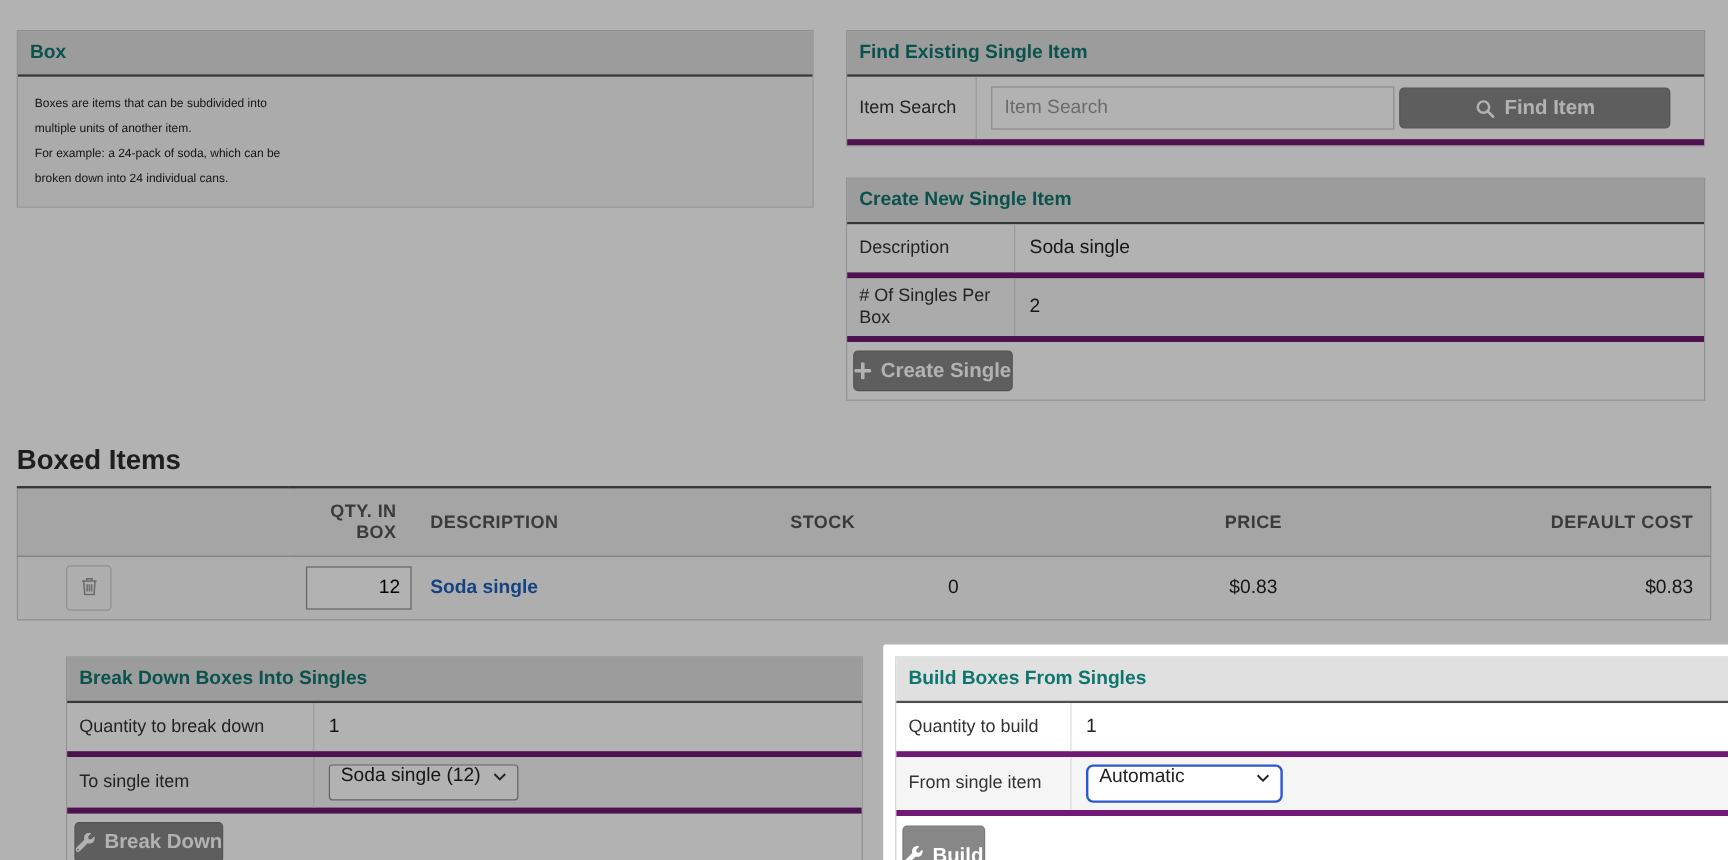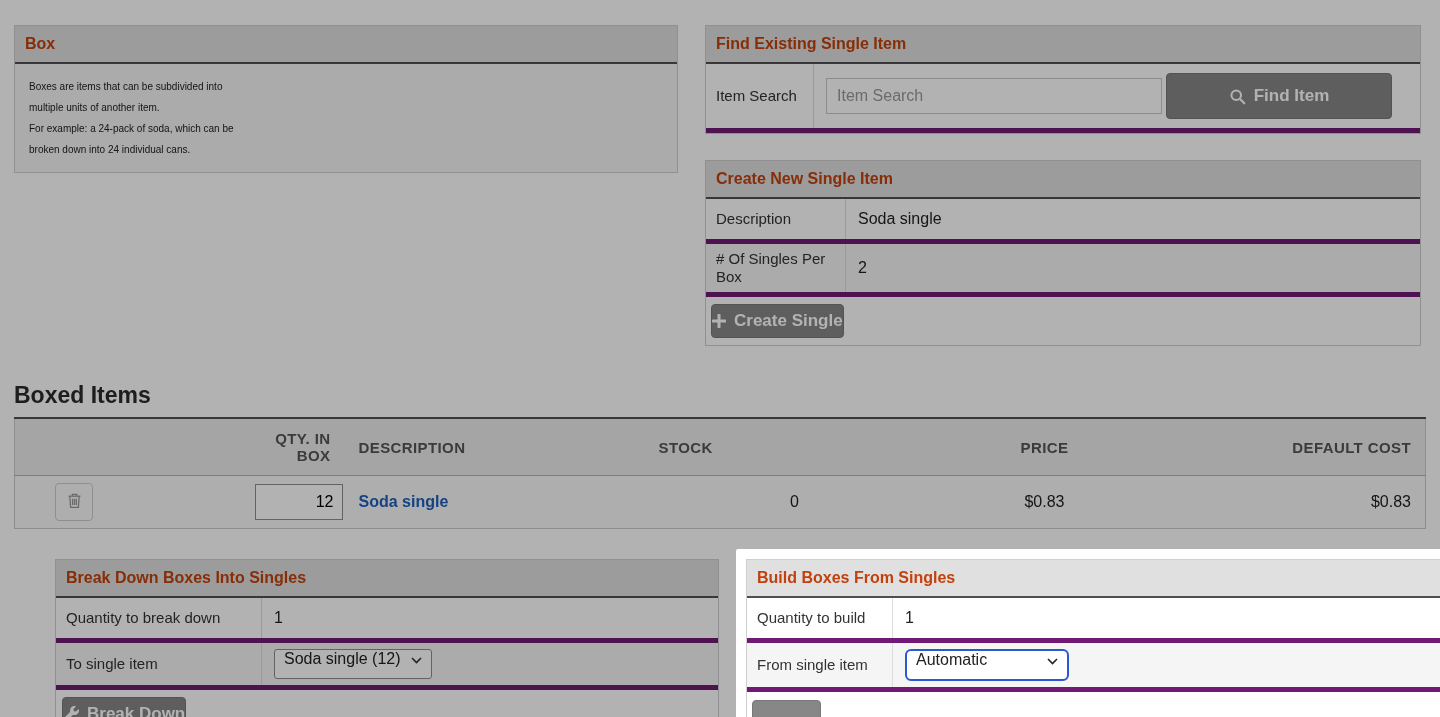--- a/index.html
+++ b/index.html
@@ -12,21 +12,21 @@
   
   .overlay { position:absolute; inset:0; background:rgba(0,0,0,0.30); z-index:50; pointer-events:none; }
   .highlight-wrap { position:relative; z-index:60; background:#fff; padding:10px; margin:-10px; border-radius:2px; }
 
   .grid2 { display:grid; grid-template-columns:664px 716px; column-gap:27px; align-items:start; }
 
   
   .panel { border:1px solid #cfcfcf; background:#fff; }
   .panel-header {
     background:#e0e0e0; border-bottom:2px solid #4f4f4f;
-    font-weight:bold; font-size:16px; color:#c2410c; padding:9px 10px; line-height:18px;
+    font-weight:bold; font-size:16px; color:#0f766e; padding:9px 10px; line-height:18px;
   }
   .prow { display:flex; border-bottom:5px solid #701a75; background:#fff; min-height:45px; }
   .prow.alt { background:#f5f5f5; }
   .plabel {
     border-right:1px solid #ddd; padding:6px 10px; display:flex; align-items:center;
     font-size:15px; color:#333; flex-shrink:0; line-height:18px;
   }
   .pvalue { flex:1; padding:6px 12px; display:flex; align-items:center; font-size:16px; color:#222; }
 
   .w-find  .plabel { width:108px; }
@@ -36,21 +36,21 @@
 
   .box-body { background:#f5f5f5; padding:12px 14px; font-size:10px; color:#222; line-height:21px; }
 
   
   .btn {
     display:flex; align-items:center; justify-content:center; gap:8px;
     background:#878787; border:1px solid #787878; border-radius:4px;
     color:#fff; font-weight:bold; font-size:17px; height:34px; cursor:pointer;
   }
   .btn svg { display:block; }
-  .btn-find { width:226px; height:46px; margin:5px 28px 5px 0; }
+  .btn-find { width:226px; height:34px; margin:5px 28px 5px 0; }
   .btn-block-r { margin:7px 40px 7px 5px; }
   .btn-block-l { margin:7px 6px 8px 6px; }
   .btn-build { margin:8px 40px 0 5px; height:50px; }
 
   
   .text-input {
     height:36px; border:1px solid #c9c9c9; background:#fff; padding:0 10px;
     font-size:16px; color:#333; font-family:"Liberation Sans", sans-serif; width:336px;
   }
   .text-input::placeholder { color:#9a9a9a; }

